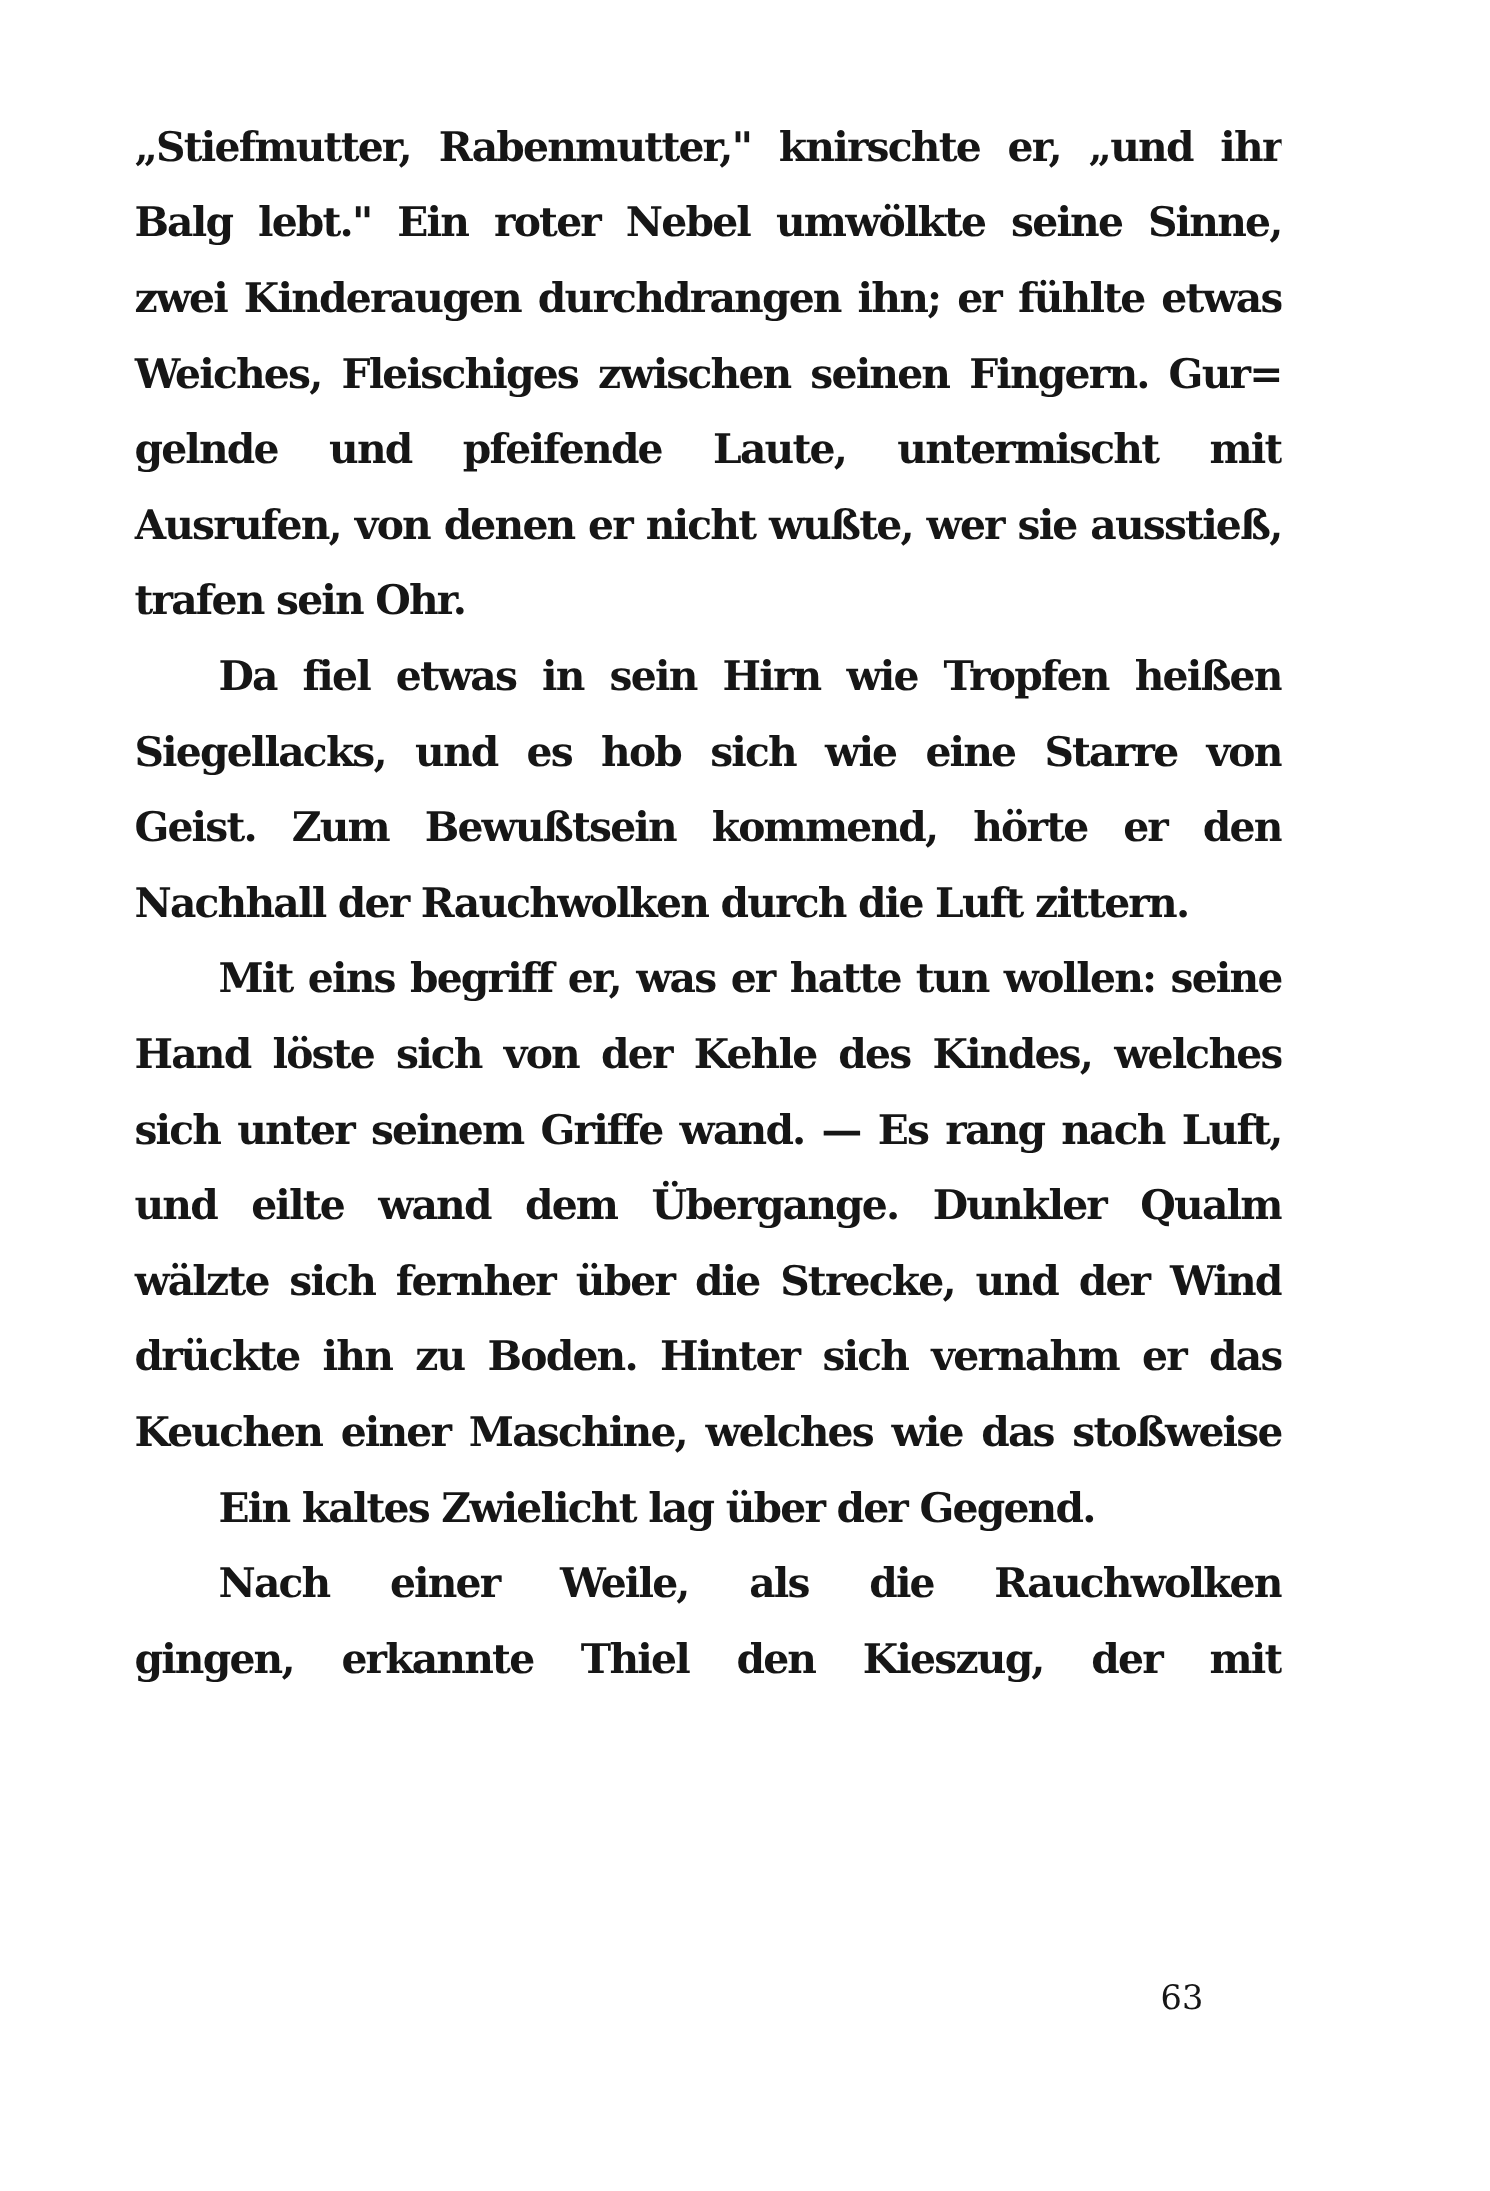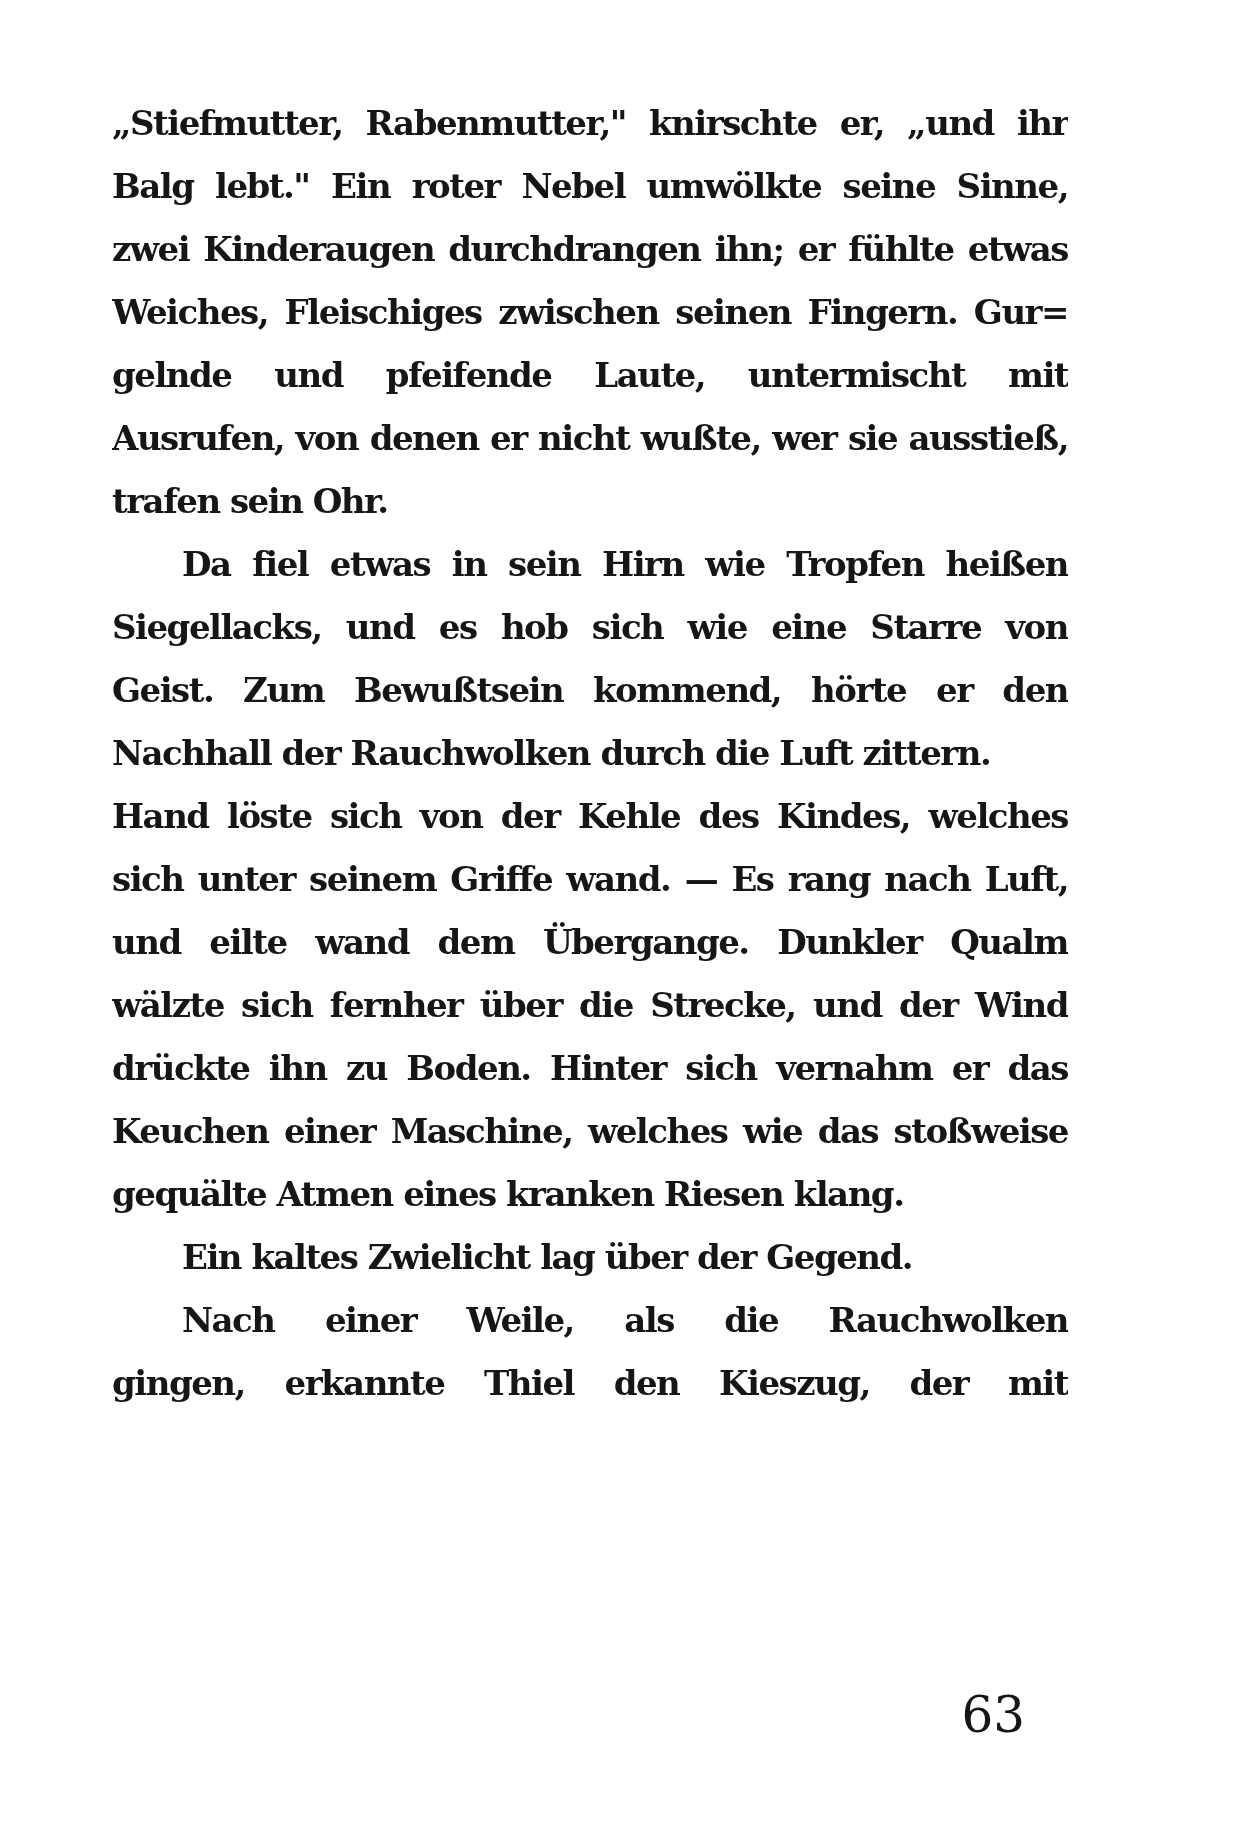--- a/index.html
+++ b/index.html
@@ -34,51 +34,51 @@
   }
   .ln.ind {
     padding-left: 70px;
   }
   .ln.end {
     text-align-last: left;
   }
   .page-number {
     position: absolute;
     left: 945px;
-    top: 1688px;
+    top: 1638px;
     width: 80px;
     font-family: "DejaVu Serif", serif;
     font-weight: 400;
-    font-size: 50px;
+    font-size: 28px;
     line-height: 54px;
     color: #161616;
-    text-align: right;
+    text-align: center;
   }
 </style>
 </head>
 <body>
 
 <main class="page">
   <div class="text-block">
     <div class="ln">„Stiefmutter, Rabenmutter," knirschte er, „und ihr</div>
     <div class="ln">Balg lebt." Ein roter Nebel umwölkte seine Sinne,</div>
     <div class="ln">zwei Kinderaugen durchdrangen ihn; er fühlte etwas</div>
     <div class="ln">Weiches, Fleischiges zwischen seinen Fingern. Gur=</div>
     <div class="ln">gelnde und pfeifende Laute, untermischt mit heiseren</div>
     <div class="ln">Ausrufen, von denen er nicht wußte, wer sie ausstieß,</div>
     <div class="ln end">trafen sein Ohr.</div>
     <div class="ln ind">Da fiel etwas in sein Hirn wie Tropfen heißen</div>
     <div class="ln">Siegellacks, und es hob sich wie eine Starre von seinem</div>
     <div class="ln">Geist. Zum Bewußtsein kommend, hörte er den</div>
     <div class="ln end">Nachhall der Rauchwolken durch die Luft zittern.</div>
+    <div class="ln ind">Mit eins begriff er, was er hatte tun wollen: seine</div>
     <div class="ln">Hand löste sich von der Kehle des Kindes, welches</div>
     <div class="ln">sich unter seinem Griffe wand. — Es rang nach Luft,</div>
     <div class="ln">und eilte wand dem Übergange. Dunkler Qualm</div>
     <div class="ln">wälzte sich fernher über die Strecke, und der Wind</div>
     <div class="ln">drückte ihn zu Boden. Hinter sich vernahm er das</div>
     <div class="ln">Keuchen einer Maschine, welches wie das stoßweise</div>
-    <div class="ln end">gequälte Atmen eines kranken Riesen klang.</div>
     <div class="ln ind end">Ein kaltes Zwielicht lag über der Gegend.</div>
     <div class="ln ind">Nach einer Weile, als die Rauchwolken auseinander=</div>
     <div class="ln">gingen, erkannte Thiel den Kieszug, der mit geleerten</div>
   </div>
   <div class="page-number">63</div>
 </main>
 
 </body></html>

